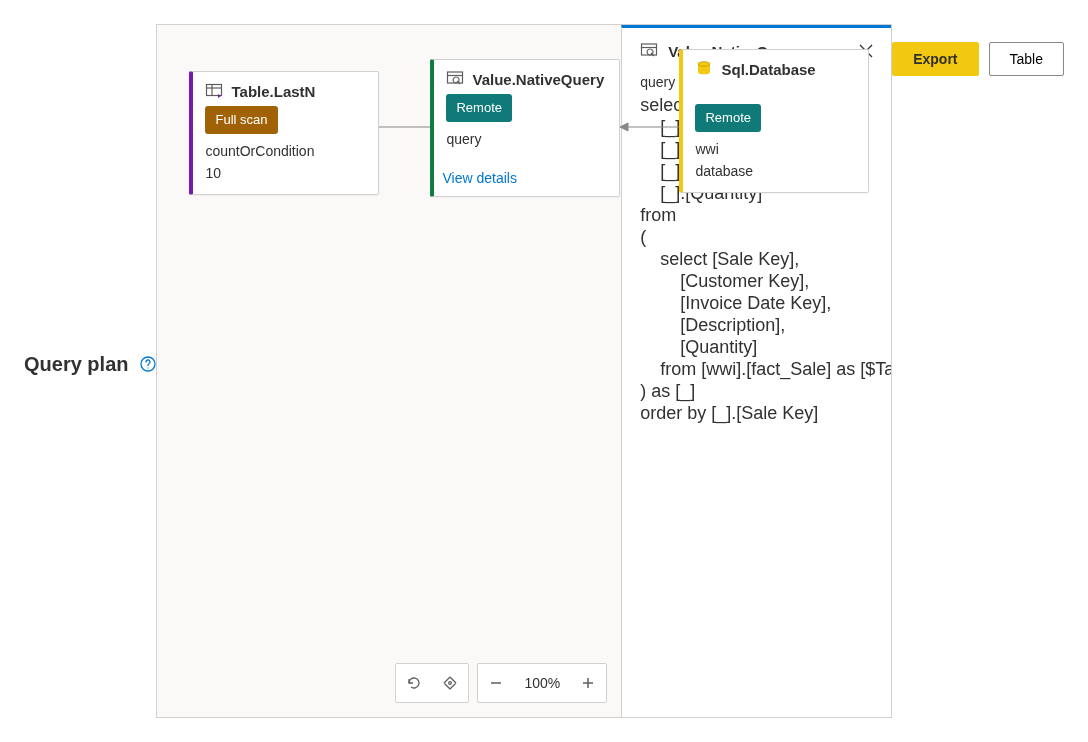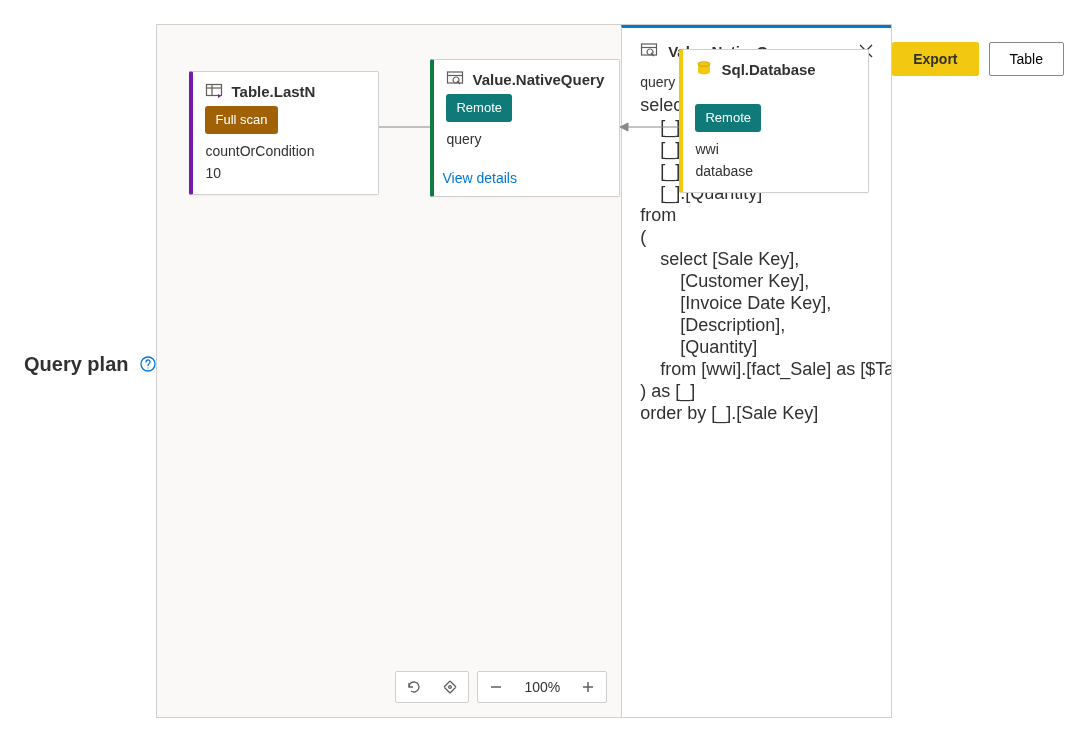--- a/index.html
+++ b/index.html
@@ -104,21 +104,21 @@
     bottom:14px;
     display:flex;
     gap:8px;
   }
   .zoom-group {
     display:flex;
     align-items:center;
     background:#fff;
     border:1px solid #d2d0ce;
     border-radius:2px;
-    height:32px;
+    height:40px;
   }
   .icon-btn {
     width:36px; height:36px;
     display:flex; align-items:center; justify-content:center;
     cursor:pointer;
     color:#605e5c;
   }
   .icon-btn svg { width:16px; height:16px; }
   .zoom-label { padding: 0 10px; font-size:14px; }
   

